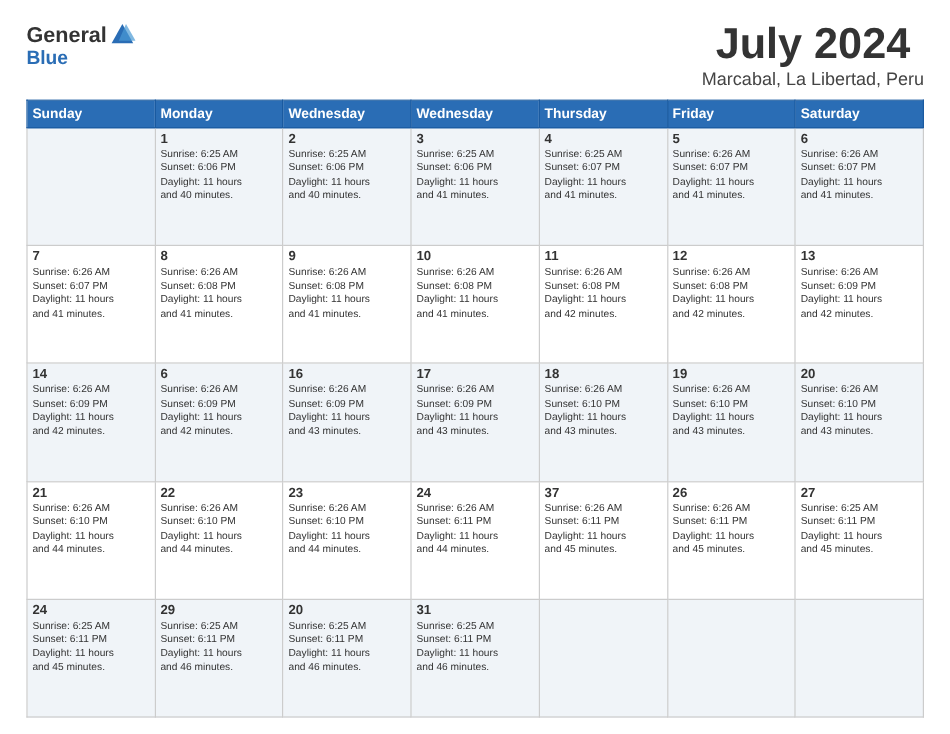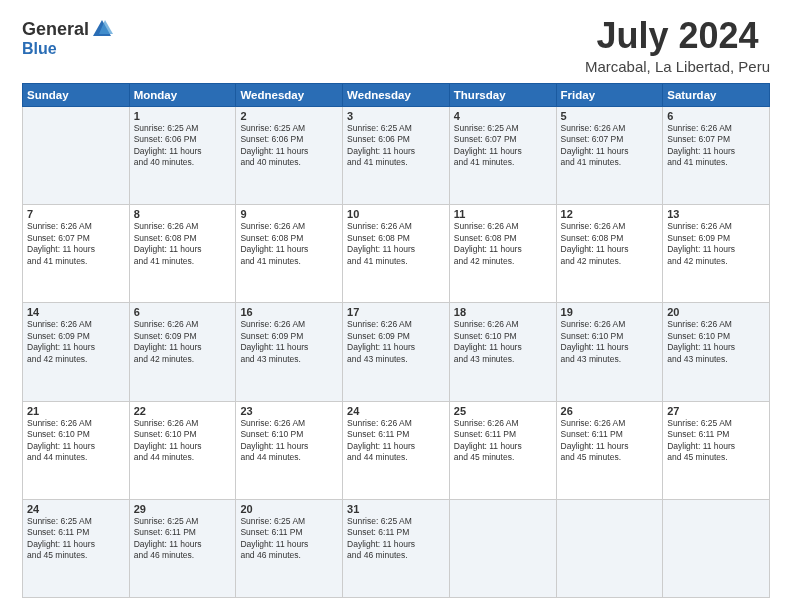--- a/index.html
+++ b/index.html
@@ -308,21 +308,21 @@
 and 44 minutes.</div>
           </td>
           <td>
             <span class="day-number">24</span>
             <div class="day-info" style="white-space: pre-line;">Sunrise: 6:26 AM
 Sunset: 6:11 PM
 Daylight: 11 hours
 and 44 minutes.</div>
           </td>
           <td>
-            <span class="day-number">25</span>
+            <span class="day-number">37</span>
             <div class="day-info" style="white-space: pre-line;">Sunrise: 6:26 AM
 Sunset: 6:11 PM
 Daylight: 11 hours
 and 45 minutes.</div>
           </td>
           <td>
             <span class="day-number">26</span>
             <div class="day-info" style="white-space: pre-line;">Sunrise: 6:26 AM
 Sunset: 6:11 PM
 Daylight: 11 hours

